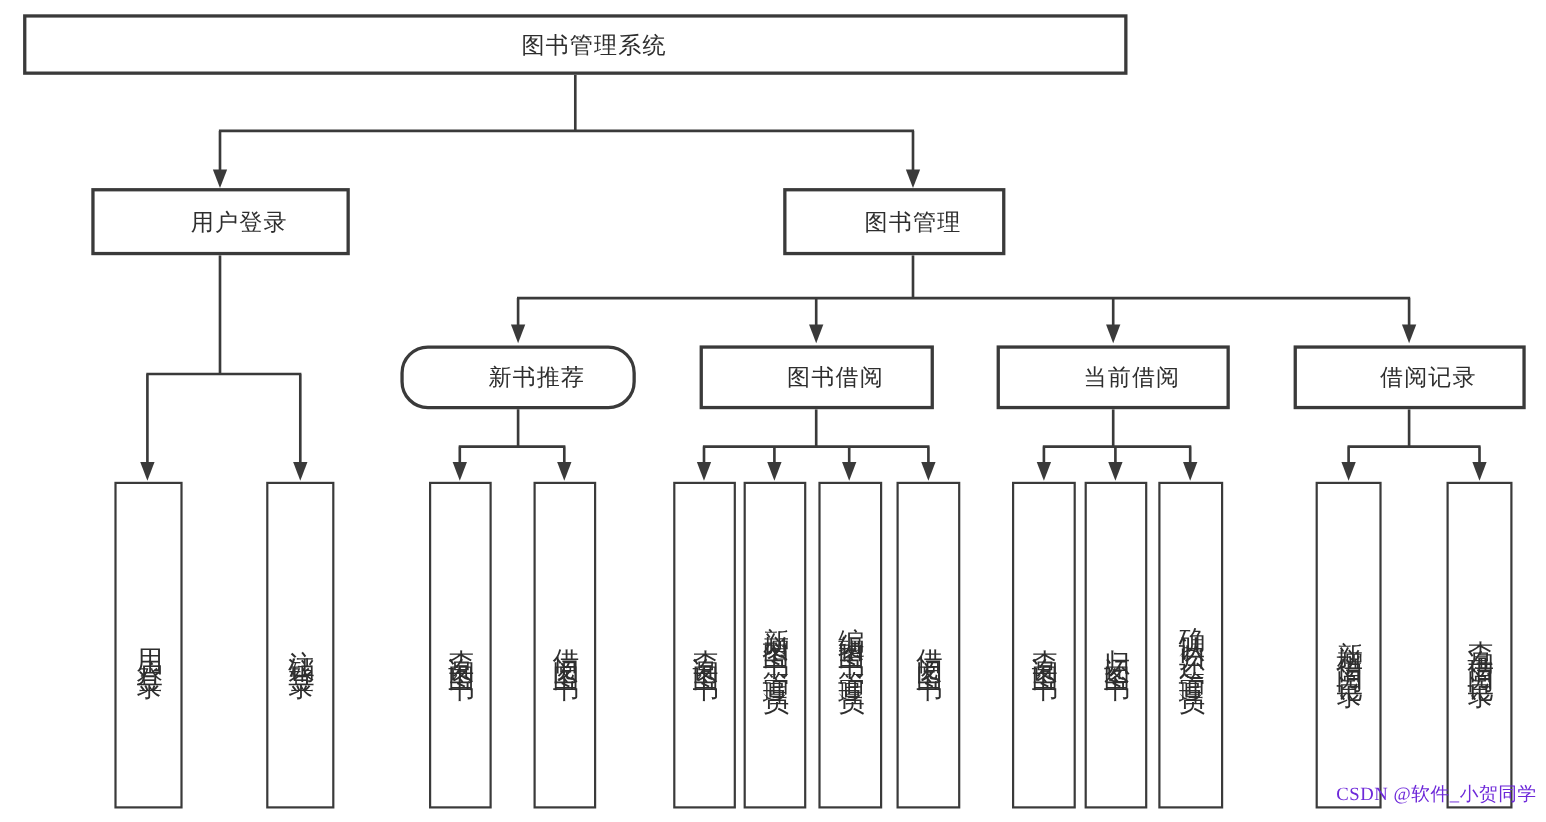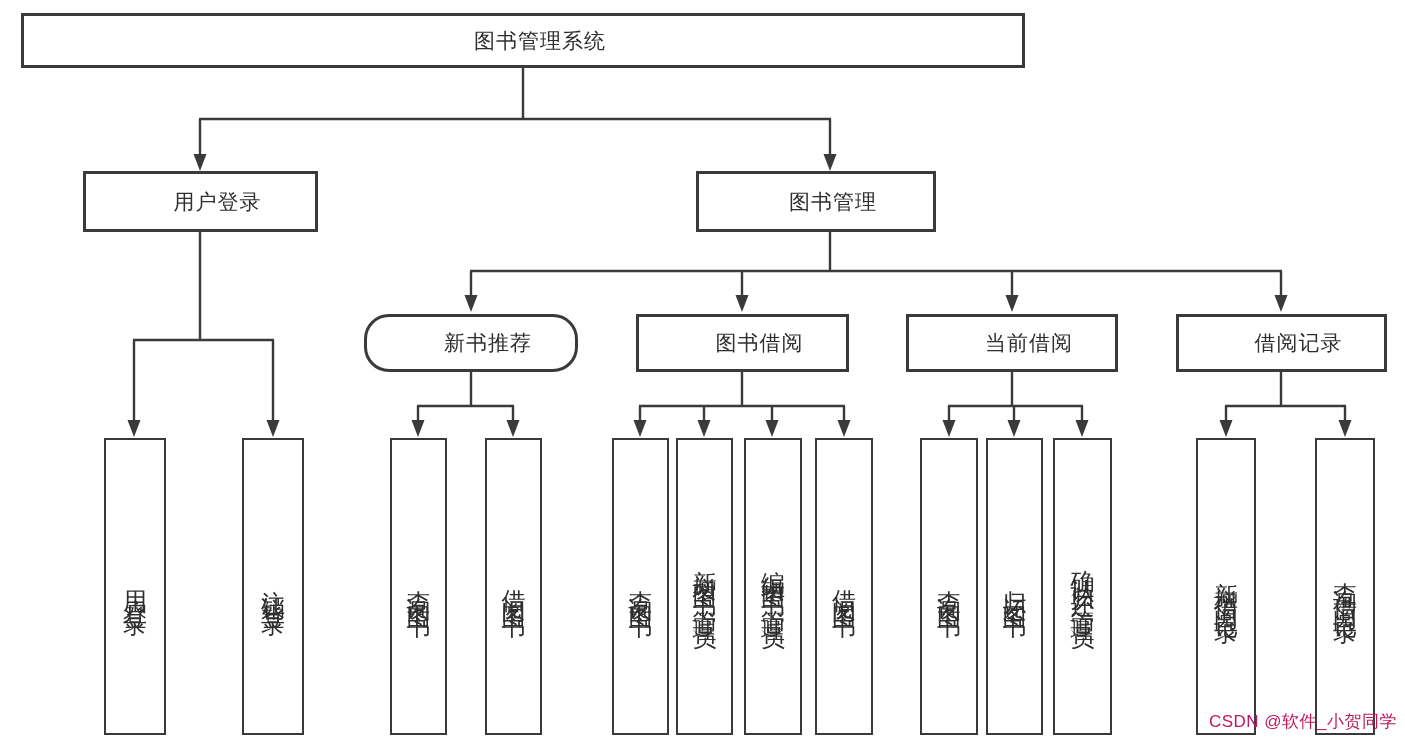--- a/index.html
+++ b/index.html
@@ -51,23 +51,24 @@
     text-orientation: mixed;
     font-size: 24px;
     letter-spacing: 8px;
     line-height: 1;
     white-space: nowrap;
   }
   .watermark {
     position: absolute;
     right: 8px;
     bottom: 14px;
-    color: #be185d;
+    color: #6d28d9;
     font-size: 17px;
     letter-spacing: 0.5px;
+    font-family: Liberation Serif, serif;
   }
 </style>
 </head>
 <body>
 
 <div class="canvas">
 
   <svg class="wires" width="1405" height="747" viewBox="0 0 1405 747" aria-hidden="true">
     <g stroke="#3a3a3a" stroke-width="2.4" fill="none">
 
@@ -108,21 +109,21 @@
     </g>
   </svg>
 
   <div class="box" style="left:21px; top:13px; width:1004px; height:55px;">
     <span>图书管理系统</span>
   </div>
 
   <div class="box" style="left:83px; top:171px; width:235px; height:61px;">
     <span>用户登录</span>
   </div>
-  <div class="box" style="left:696px; top:171px; width:240px; height:61px;">
+  <div class="box" style="left:712px; top:171px; width:202px; height:61px;">
     <span>图书管理</span>
   </div>
 
   <div class="box" style="left:364px; top:314px; width:214px; height:58px;border-radius:25px;">
     <span>新书推荐</span>
   </div>
   <div class="box" style="left:906px; top:314px; width:212px; height:58px;">
     <span>当前借阅</span>
   </div>
   <div class="box" style="left:636px; top:314px; width:213px; height:58px;">

